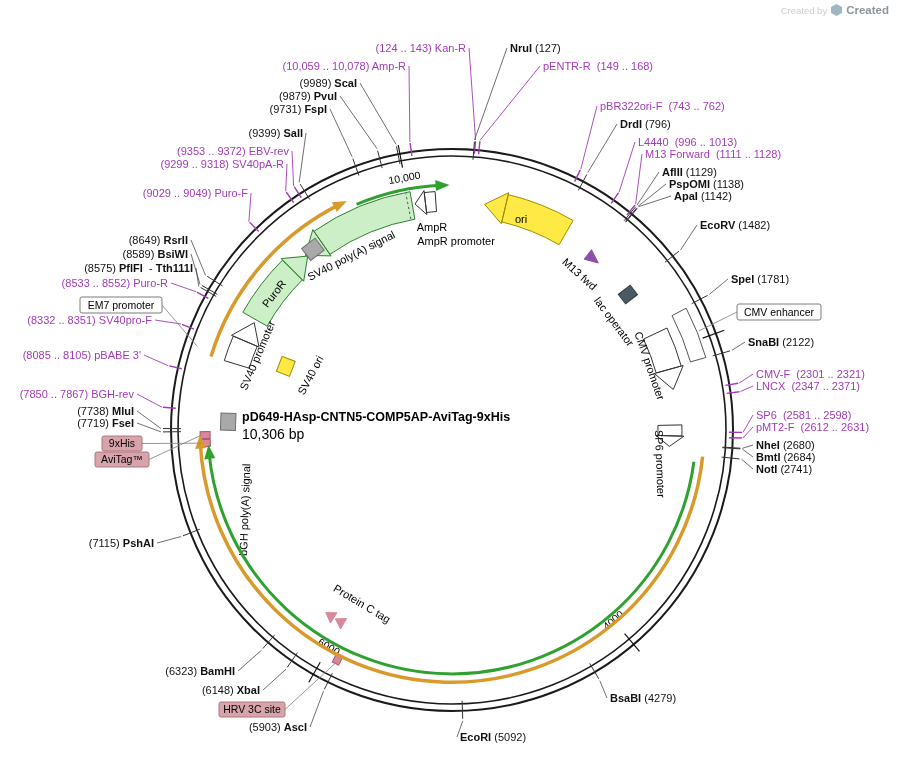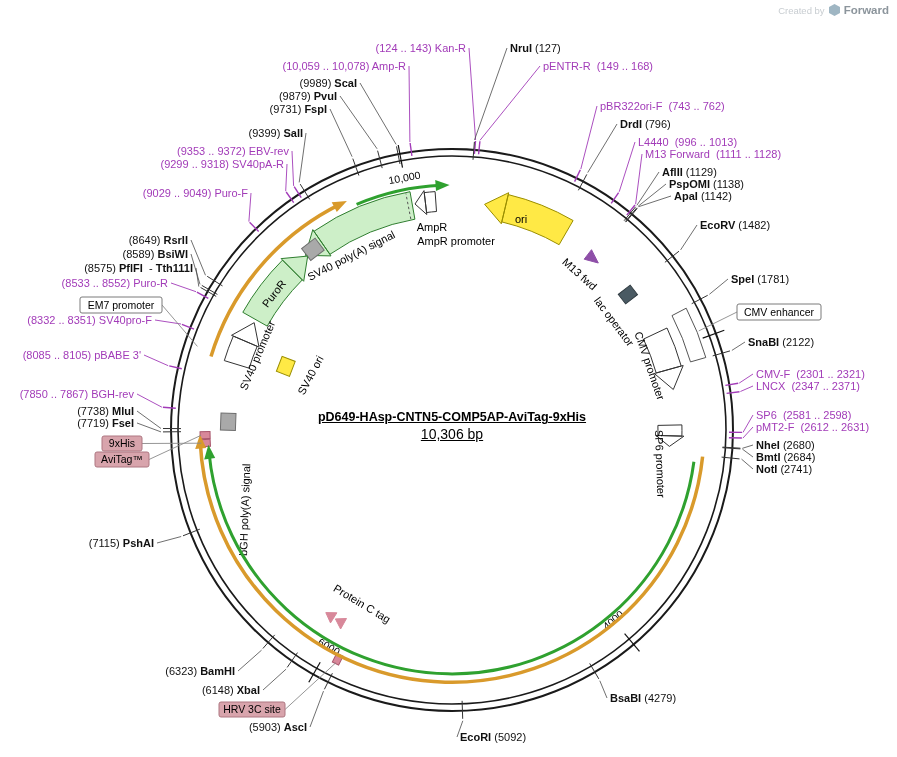--- a/index.html
+++ b/index.html
@@ -6,39 +6,39 @@
   .canvas{position:relative;width:897px;height:757px;background:#fff;overflow:hidden;
           font-family:"Liberation Sans",sans-serif;}
   svg text{font-family:"Liberation Sans",sans-serif;font-size:11px;fill:#111;}
   .t-rs{font-weight:700;fill:#111;}
   .t-pos{fill:#111;}
   .t-pr{fill:#A23BB8;}
   .flabel{font-size:11px;fill:#000;}
   .tlabel{font-size:10.5px;fill:#000;}
   .boxtext{font-size:10.5px;fill:#000;}
   .center-label{position:absolute;left:452px;top:410px;transform:translate(-50%,0);
-                text-align:center;width:420px;pointer-events:none;text-decoration:underline;}
+                text-align:left;width:420px;pointer-events:none;}
   .pname{font-size:12.5px;font-weight:700;color:#000;}
   .plen{font-size:14px;color:#000;margin-top:2px;}
   .watermark{position:absolute;top:4px;right:8px;display:flex;align-items:center;gap:4px;}
   .wm-prefix{font-size:9.5px;color:#C8CDD1;}
   .wm-brand{font-size:11.5px;color:#8C959C;font-weight:600;}
 </style>
 </head>
 <body>
 
 <div class="canvas">
   <div class="watermark">
     <span class="wm-prefix">Created by</span>
     <span style="display:inline-flex;">
       <svg width="11" height="12" viewBox="0 0 11 12">
           <polygon points="5.5,0 11,3 11,9 5.5,12 0,9 0,3" fill="#9FB6C3"></polygon>
         </svg>
     </span>
-    <span class="wm-brand">Forward</span>
+    <span class="wm-brand">Created</span>
   </div>
 
   <svg id="map" width="897" height="757" viewBox="0 0 897 757">
       <g>
         <circle cx="452" cy="430" r="281" fill="none" stroke="#1A1A1A" stroke-width="2"></circle>
         <circle cx="452" cy="430" r="274" fill="none" stroke="#1A1A1A" stroke-width="1.6"></circle>
       </g>
       <g>
         <line x1="402.5" y1="167.6" x2="398.2" y2="145.0" stroke="#111" stroke-width="1.2"></line>
         <text x="405.1" y="181.4" text-anchor="middle" class="tlabel" transform="rotate(-10.7 405.1 181.4)">10,000</text>

